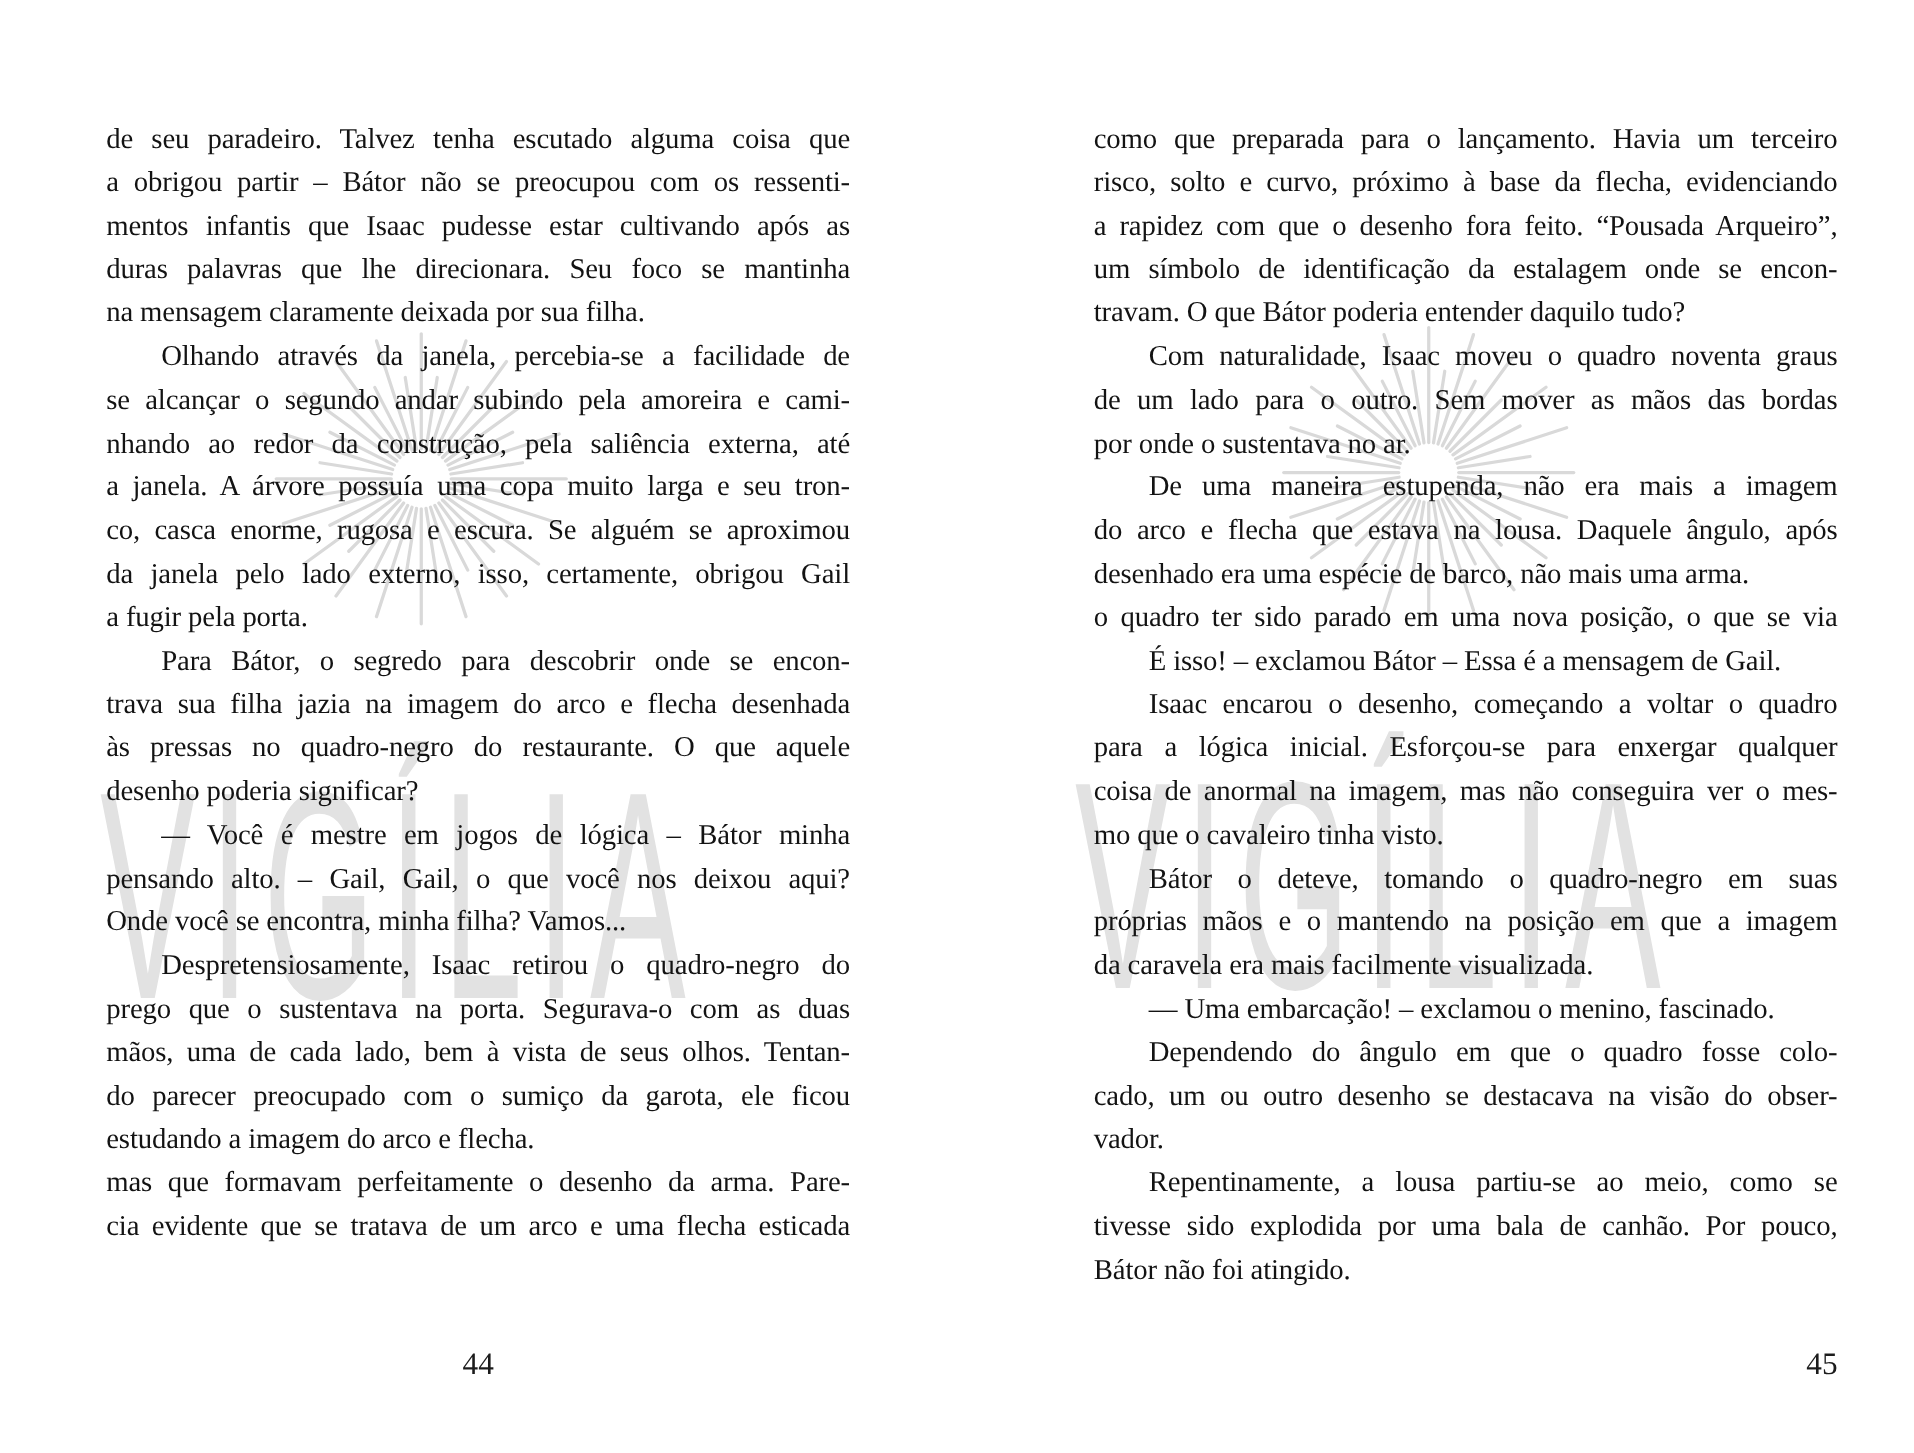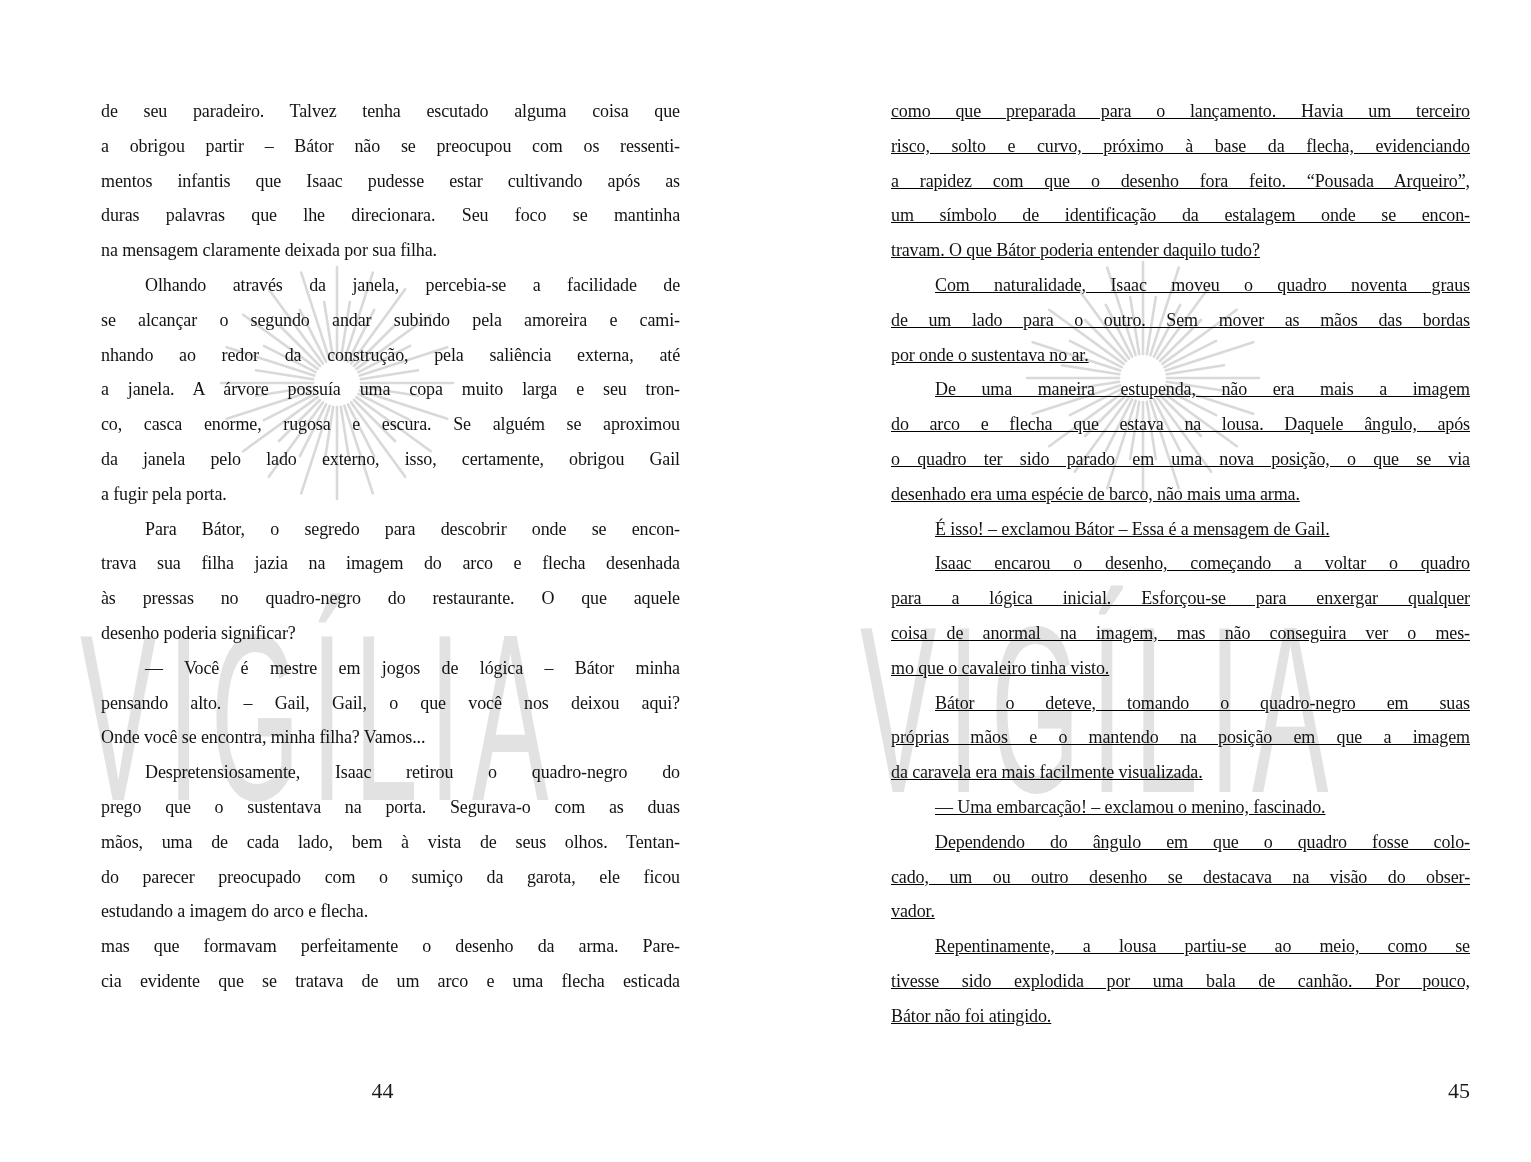--- a/index.html
+++ b/index.html
@@ -17,43 +17,42 @@
     height: 1162px;
     background: #ffffff;
   }
   .page-col {
     position: absolute;
     top: 94px;
     width: 595px;
     z-index: 2;
   }
   .page-col.left  { left: 85px; }
-  .page-col.right { left: 875px; text-decoration: underline; }
+  .page-col.right { left: 875px; }
 
   .line {
     height: 34.8px;
     line-height: 34.8px;
-    font-size: 18px;
+    font-size: 23px;
     letter-spacing: -0.12px;
     color: #131313;
     text-align: justify;
     text-align-last: justify;
     white-space: nowrap;
     overflow: visible;
-    margin-left: 16px;
   }
   .line.last { text-align-last: left; }
   .line.indent { text-indent: 44px; }
 
   .page-number {
     position: absolute;
     top: 1078px;
     width: 595px;
     text-align: center;
-    font-size: 22px;
+    font-size: 25px;
     color: #1c1c1c;
     z-index: 2;
   }
   .page-number.left  { left: 85px; }
   .page-number.right { left: 875px; text-align: right; }
 
   .watermark {
     position: absolute;
     z-index: 0;
     font-family: "Liberation Sans", sans-serif;
@@ -204,22 +203,22 @@
       <div class="line">como que preparada para o lançamento. Havia um terceiro</div>
       <div class="line">risco, solto e curvo, próximo à base da flecha, evidenciando</div>
       <div class="line">a rapidez com que o desenho fora feito. “Pousada Arqueiro”,</div>
       <div class="line">um símbolo de identificação da estalagem onde se encon-</div>
       <div class="line last">travam. O que Bátor poderia entender daquilo tudo?</div>
       <div class="line indent">Com naturalidade, Isaac moveu o quadro noventa graus</div>
       <div class="line">de um lado para o outro. Sem mover as mãos das bordas</div>
       <div class="line last">por onde o sustentava no ar.</div>
       <div class="line indent">De uma maneira estupenda, não era mais a imagem</div>
       <div class="line">do arco e flecha que estava na lousa. Daquele ângulo, após</div>
+      <div class="line last">desenhado era uma espécie de barco, não mais uma arma.</div>
       <div class="line">o quadro ter sido parado em uma nova posição, o que se via</div>
-      <div class="line last">desenhado era uma espécie de barco, não mais uma arma.</div>
       <div class="line indent last">É isso! – exclamou Bátor – Essa é a mensagem de Gail.</div>
       <div class="line indent">Isaac encarou o desenho, começando a voltar o quadro</div>
       <div class="line">para a lógica inicial. Esforçou-se para enxergar qualquer</div>
       <div class="line">coisa de anormal na imagem, mas não conseguira ver o mes-</div>
       <div class="line last">mo que o cavaleiro tinha visto.</div>
       <div class="line indent">Bátor o deteve, tomando o quadro-negro em suas</div>
       <div class="line">próprias mãos e o mantendo na posição em que a imagem</div>
       <div class="line last">da caravela era mais facilmente visualizada.</div>
       <div class="line indent last">— Uma embarcação! – exclamou o menino, fascinado.</div>
       <div class="line indent">Dependendo do ângulo em que o quadro fosse colo-</div>

